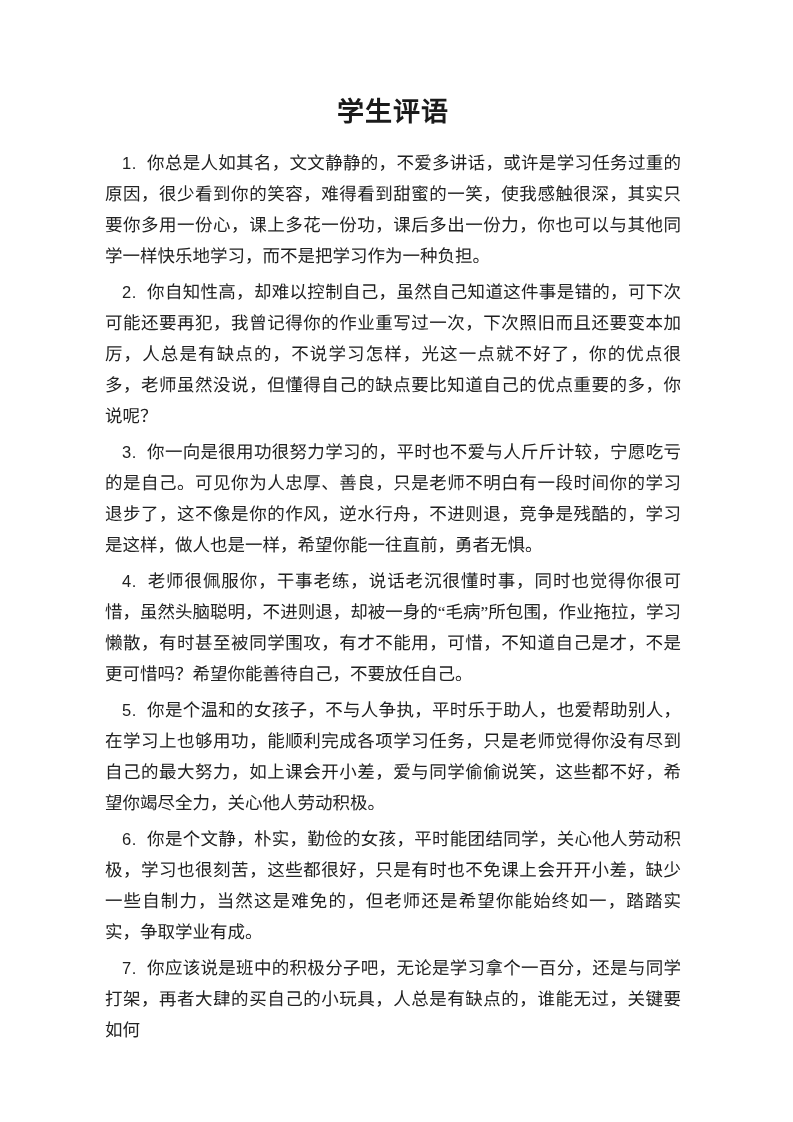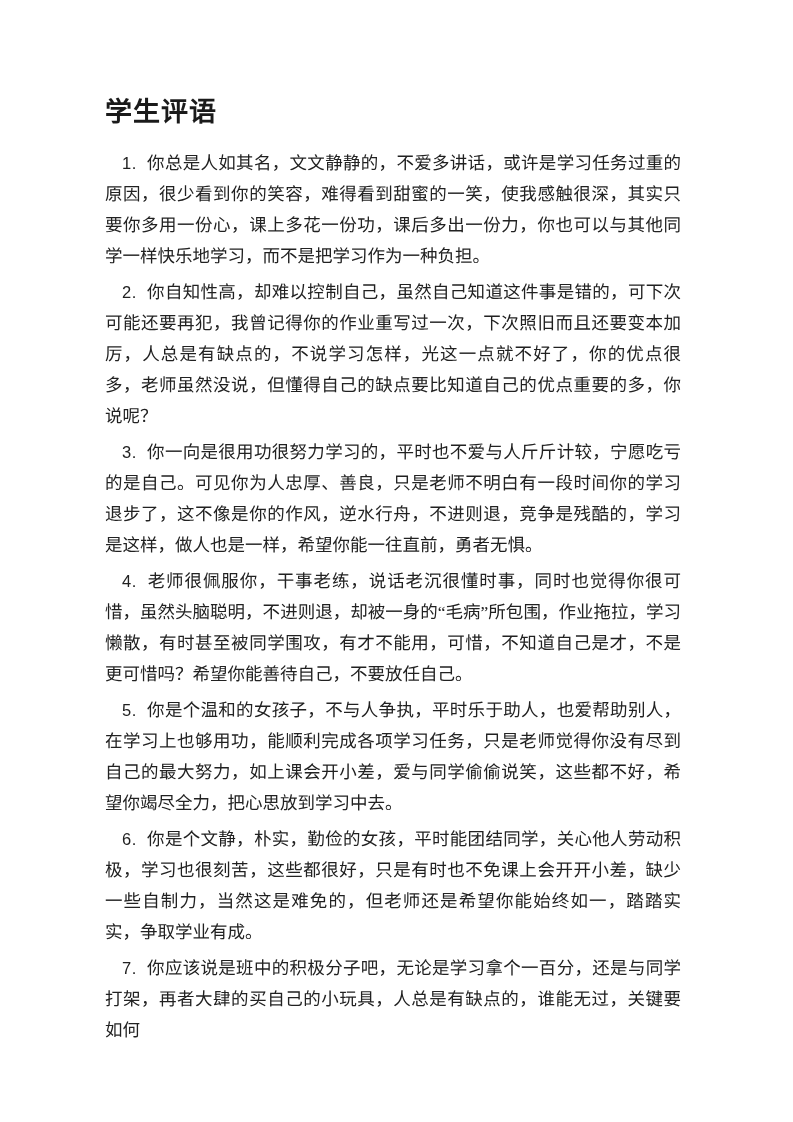--- a/index.html
+++ b/index.html
@@ -16,20 +16,21 @@
     box-sizing: border-box;
     padding: 96px 112px 40px 105px;
     overflow: hidden;
     font-family: "Liberation Serif", serif;
     color: #212121;
   }
   .doc-title {
     font-family: "Liberation Serif", serif;
     font-size: 27px;
     font-weight: bold;
+    text-align: center;
     line-height: 32px;
     margin: 0 0 20px 0;
     color: #1a1a1a;
     letter-spacing: 1px;
   }
   .para {
     font-size: 17.5px;
     line-height: 31px;
     text-align: justify;
     text-justify: inter-ideograph;
@@ -53,19 +54,19 @@
 
   <div>
     <p class="para"><span class="num">1.</span><span>你总是人如其名，文文静静的，不爱多讲话，或许是学习任务过重的原因，很少看到你的笑容，难得看到甜蜜的一笑，使我感触很深，其实只要你多用一份心，课上多花一份功，课后多出一份力，你也可以与其他同学一样快乐地学习，而不是把学习作为一种负担。</span></p>
 
     <p class="para"><span class="num">2.</span><span>你自知性高，却难以控制自己，虽然自己知道这件事是错的，可下次可能还要再犯，我曾记得你的作业重写过一次，下次照旧而且还要变本加厉，人总是有缺点的，不说学习怎样，光这一点就不好了，你的优点很多，老师虽然没说，但懂得自己的缺点要比知道自己的优点重要的多，你说呢？</span></p>
 
     <p class="para"><span class="num">3.</span><span>你一向是很用功很努力学习的，平时也不爱与人斤斤计较，宁愿吃亏的是自己。可见你为人忠厚、善良，只是老师不明白有一段时间你的学习退步了，这不像是你的作风，逆水行舟，不进则退，竞争是残酷的，学习是这样，做人也是一样，希望你能一往直前，勇者无惧。</span></p>
 
     <p class="para"><span class="num">4.</span><span>老师很佩服你，干事老练，说话老沉很懂时事，同时也觉得你很可惜，虽然头脑聪明，不进则退，却被一身的“毛病”所包围，作业拖拉，学习懒散，有时甚至被同学围攻，有才不能用，可惜，不知道自己是才，不是更可惜吗？希望你能善待自己，不要放任自己。</span></p>
 
-    <p class="para"><span class="num">5.</span><span>你是个温和的女孩子，不与人争执，平时乐于助人，也爱帮助别人，在学习上也够用功，能顺利完成各项学习任务，只是老师觉得你没有尽到自己的最大努力，如上课会开小差，爱与同学偷偷说笑，这些都不好，希望你竭尽全力，把心思放到学习中去。</span></p>
+    <p class="para"><span class="num">5.</span><span>你是个温和的女孩子，不与人争执，平时乐于助人，也爱帮助别人，在学习上也够用功，能顺利完成各项学习任务，只是老师觉得你没有尽到自己的最大努力，如上课会开小差，爱与同学偷偷说笑，这些都不好，希望你竭尽全力，关心他人劳动积极。</span></p>
 
     <p class="para"><span class="num">6.</span><span>你是个文静，朴实，勤俭的女孩，平时能团结同学，关心他人劳动积极，学习也很刻苦，这些都很好，只是有时也不免课上会开开小差，缺少一些自制力，当然这是难免的，但老师还是希望你能始终如一，踏踏实实，争取学业有成。</span></p>
 
     <p class="para"><span class="num">7.</span><span>你应该说是班中的积极分子吧，无论是学习拿个一百分，还是与同学打架，再者大肆的买自己的小玩具，人总是有缺点的，谁能无过，关键要如何</span></p>
   </div>
 </div>
 
 </body></html>

